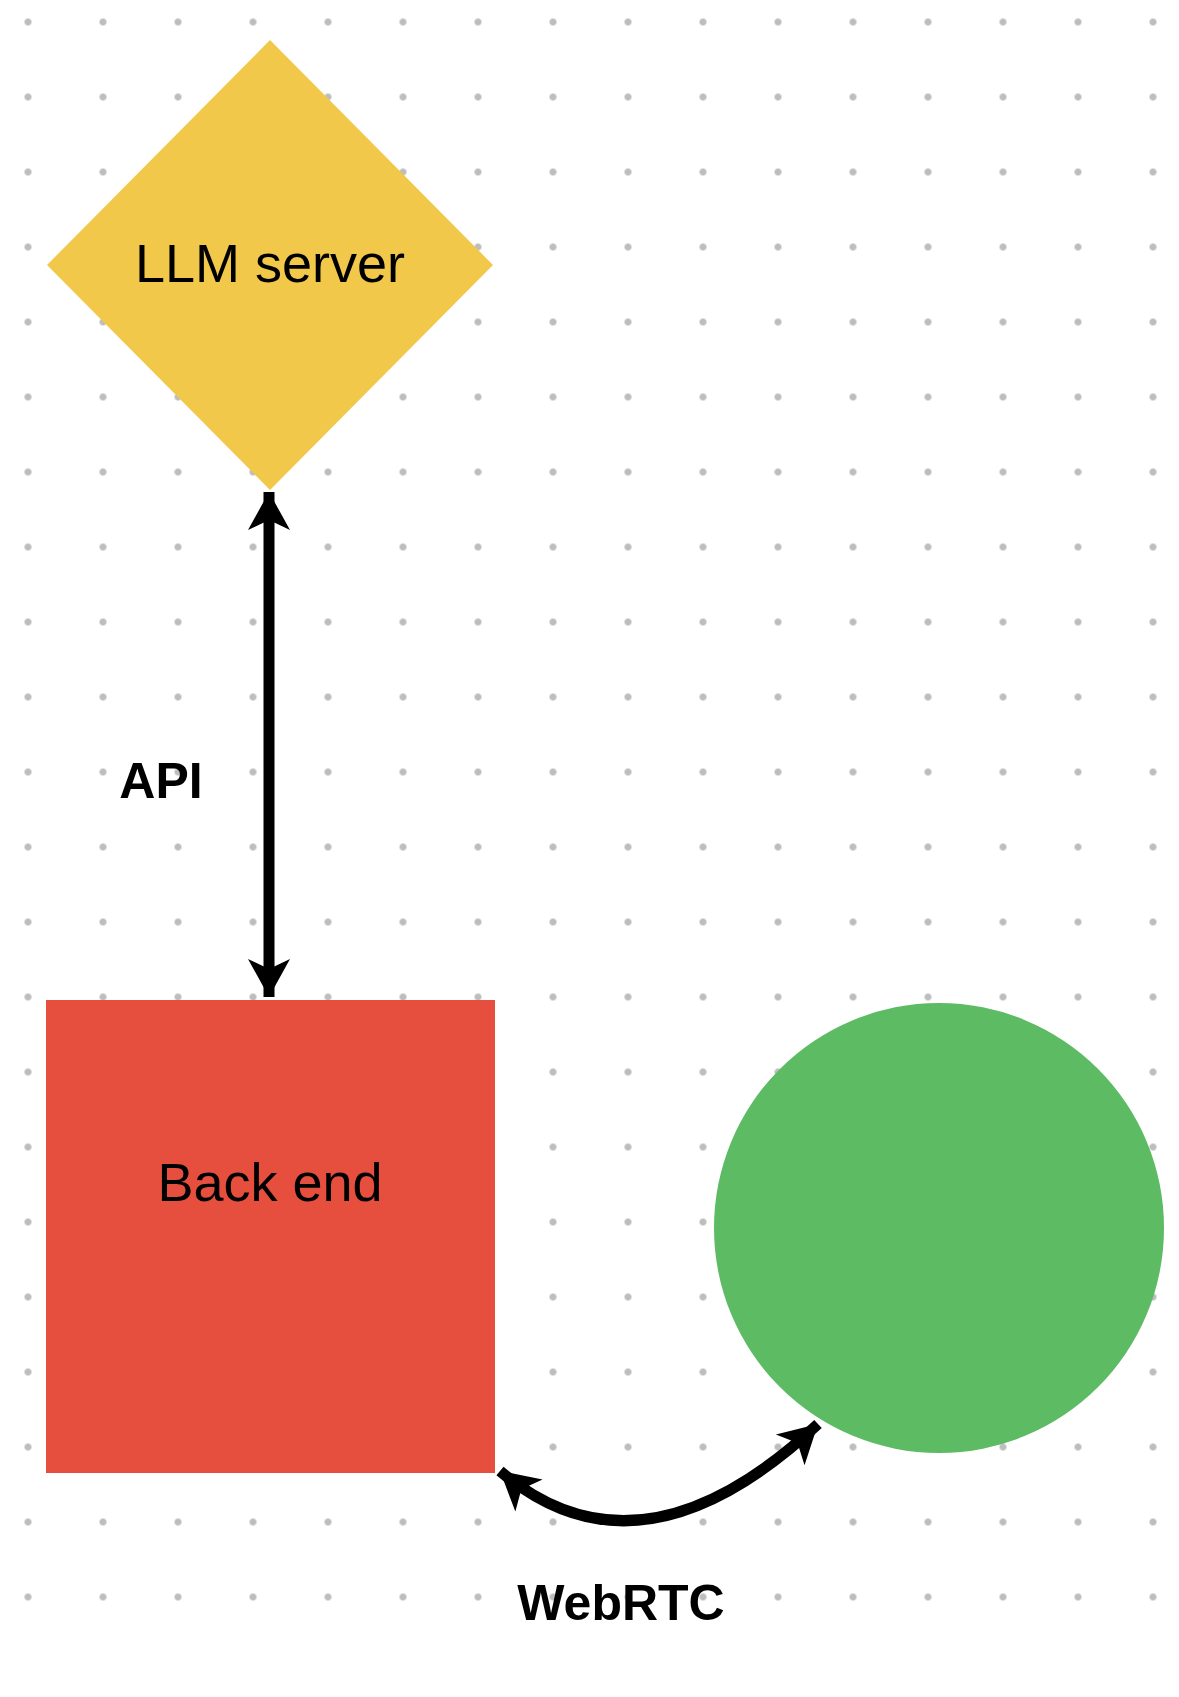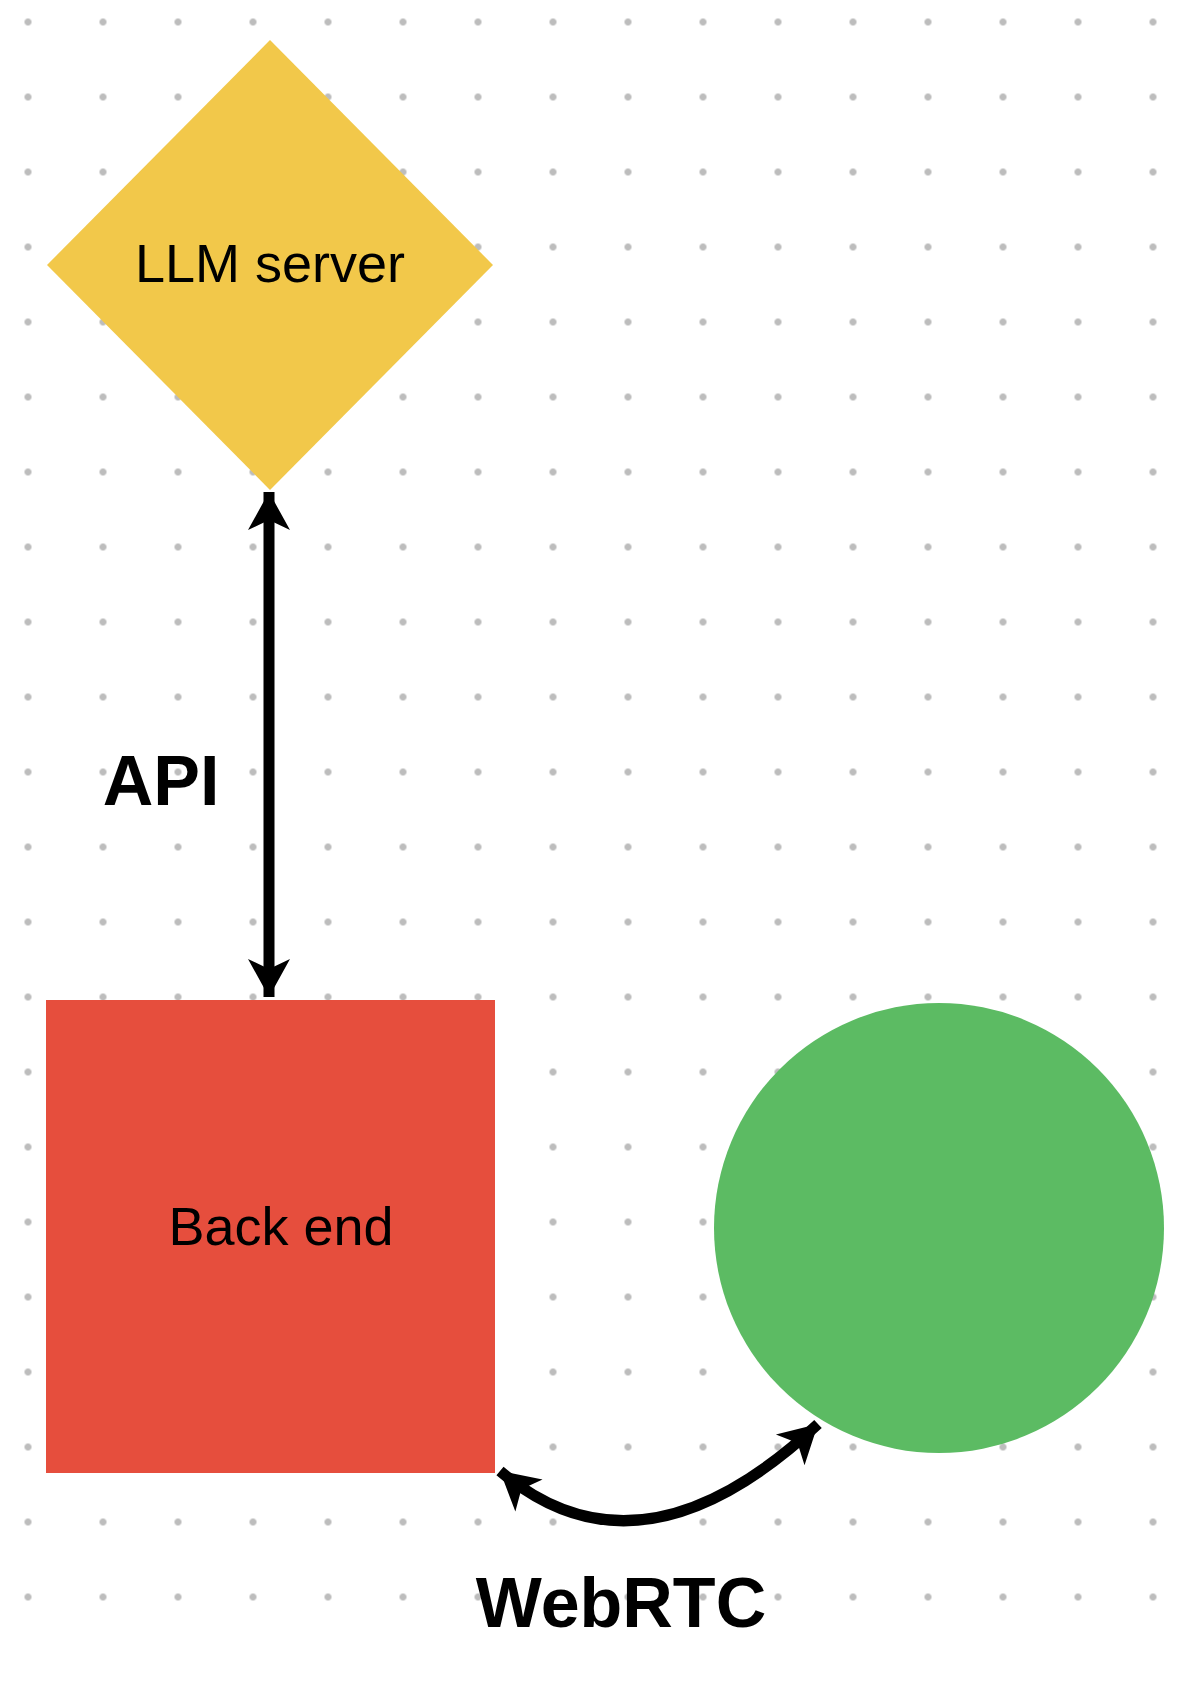--- a/index.html
+++ b/index.html
@@ -33,26 +33,26 @@
     white-space: nowrap;
     color: #000000;
     line-height: 1.1;
     user-select: none;
   }
   .shape-label {
     font-size: 54px;
     font-weight: 400;
   }
   .connector-label {
-    font-size: 70px;
+    font-size: 50px;
     font-weight: 700;
   }
   .lbl-llm    { left: 270px; top: 264px; }
   .lbl-api    { left: 161px; top: 781px; }
-  .lbl-back   { left: 270px; top: 1227px; margin-left: 11px; }
+  .lbl-back   { left: 270px; top: 1183px; }
   .lbl-front  { left: 939px; top: 1228px; }
   .lbl-webrtc { left: 621px; top: 1603px; }
 </style>
 </head>
 <body>
 
 <div class="canvas" style="background-color: rgb(255, 255, 255); background-image: radial-gradient(circle, rgb(189, 189, 189) 3.1px, rgba(0, 0, 0, 0) 3.9px); background-size: 75px 75px;">
 
   <svg class="shape-layer" viewBox="0 0 1179 1697" xmlns="http://www.w3.org/2000/svg">
     <defs>

